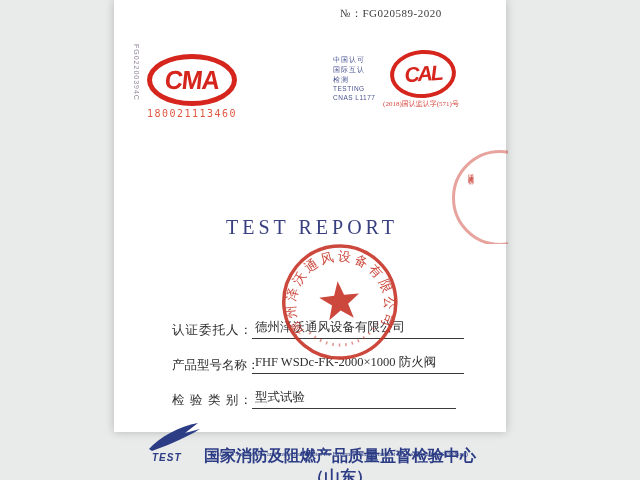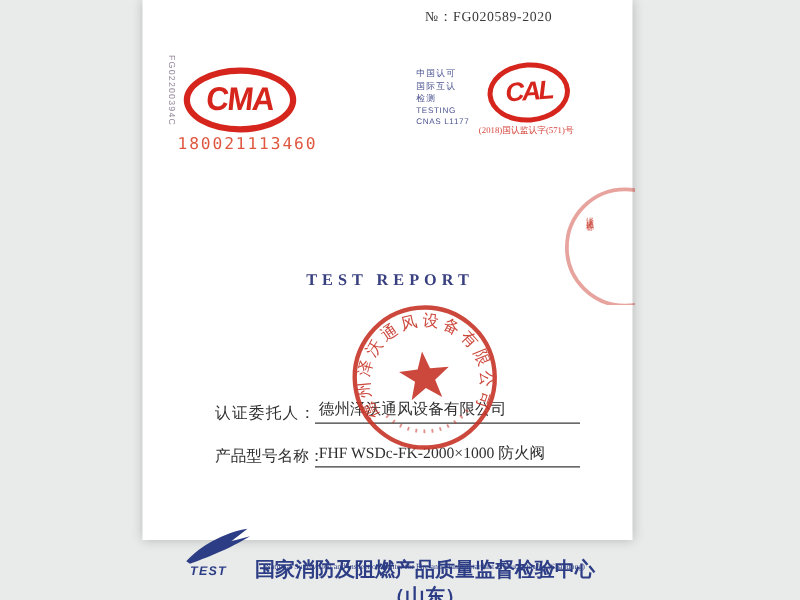--- a/index.html
+++ b/index.html
@@ -24,21 +24,21 @@
   .cma-box{
     left:33px;top:54px;width:80px;height:42px;border:5px solid #d6251d;border-radius:50%;
     display:flex;align-items:center;justify-content:center;
   }
   .cma-text{
     color:#d6251d;font-weight:bold;font-size:25px;letter-spacing:-1px;
     font-family:"Liberation Sans",sans-serif;transform:skewX(-6deg) scaleY(1.05);
   }
   .cma-number{
     left:28px;top:108px;width:100px;text-align:center;color:#df5740;
-    font-size:13px;letter-spacing:1.5px;font-family:"DejaVu Sans Mono",monospace;
+    font-size:10px;letter-spacing:1.5px;font-family:"DejaVu Sans Mono",monospace;
   }
   
   .ilac-circle{
     left:130px;top:47px;width:66px;height:66px;border-radius:50%;
     background:repeating-radial-gradient(circle at 50% 50%, #5f6aac 0 1px, #ffffff 1px 3.5px);
   }
   .ilac-band{
     position:absolute;left:-4px;right:-4px;top:25px;height:15px;background:#ffffff;
     display:flex;align-items:center;justify-content:center;
   }
@@ -63,21 +63,21 @@
     font-family:"Liberation Sans",sans-serif;
   }
   .cal-caption{left:250px;top:99px;width:114px;text-align:center;font-size:7px;color:#d6453c;}
   
   .title-zh{
     left:0;top:170px;width:100%;text-align:center;font-size:35px;font-weight:bold;
     color:#394080;letter-spacing:12px;text-indent:12px;
     font-family:"Liberation Sans",sans-serif;
   }
   .title-en{
-    left:0;top:216px;width:100%;text-align:center;font-size:13px;font-weight:bold;
+    left:0;top:216px;width:100%;text-align:center;font-size:20px;font-weight:normal;
     color:#394080;letter-spacing:4px;text-indent:4px;
   }
   
   .edge-stamp{left:336px;top:148px;width:58px;height:96px;overflow:hidden;}
   .edge-stamp-circle{
     position:absolute;left:2px;top:2px;width:90px;height:90px;border-radius:50%;
     border:3px solid rgba(201,52,40,.45);
   }
   .edge-stamp-text{
     position:absolute;left:16px;top:20px;writing-mode:vertical-rl;
@@ -145,20 +145,23 @@
     <div class="edge-stamp-circle"></div>
     <div class="edge-stamp-text">泽沃通风设备</div>
   </div>
 
   <div class="abs form-row" style="top:294px">
     <span class="form-label">认证委托人：</span><span class="form-value w1">德州泽沃通风设备有限公司</span>
   </div>
   <div class="abs form-row" style="top:329px">
     <span class="form-label">产品型号名称：</span><span class="form-value w1">FHF WSDc-FK-2000×1000 防火阀</span>
   </div>
+  <div class="abs form-row" style="top:364px">
+    <span class="form-label">检 验 类 别：</span><span class="form-value w3">型式试验</span>
+  </div>
 
   <div class="abs seal">
     <svg width="136" height="136" viewBox="0 0 136 136">
       <defs>
         <path id="sealArc" d="M 30,94 A 45,45 0 1 1 106,94" fill="none"></path>
         <clipPath id="bottomClip">
             <rect x="24" y="92" width="88" height="36"></rect>
           </clipPath>
       </defs>
       <circle cx="68" cy="66" r="56" fill="none" stroke="#c73428" stroke-width="3.5"></circle>

